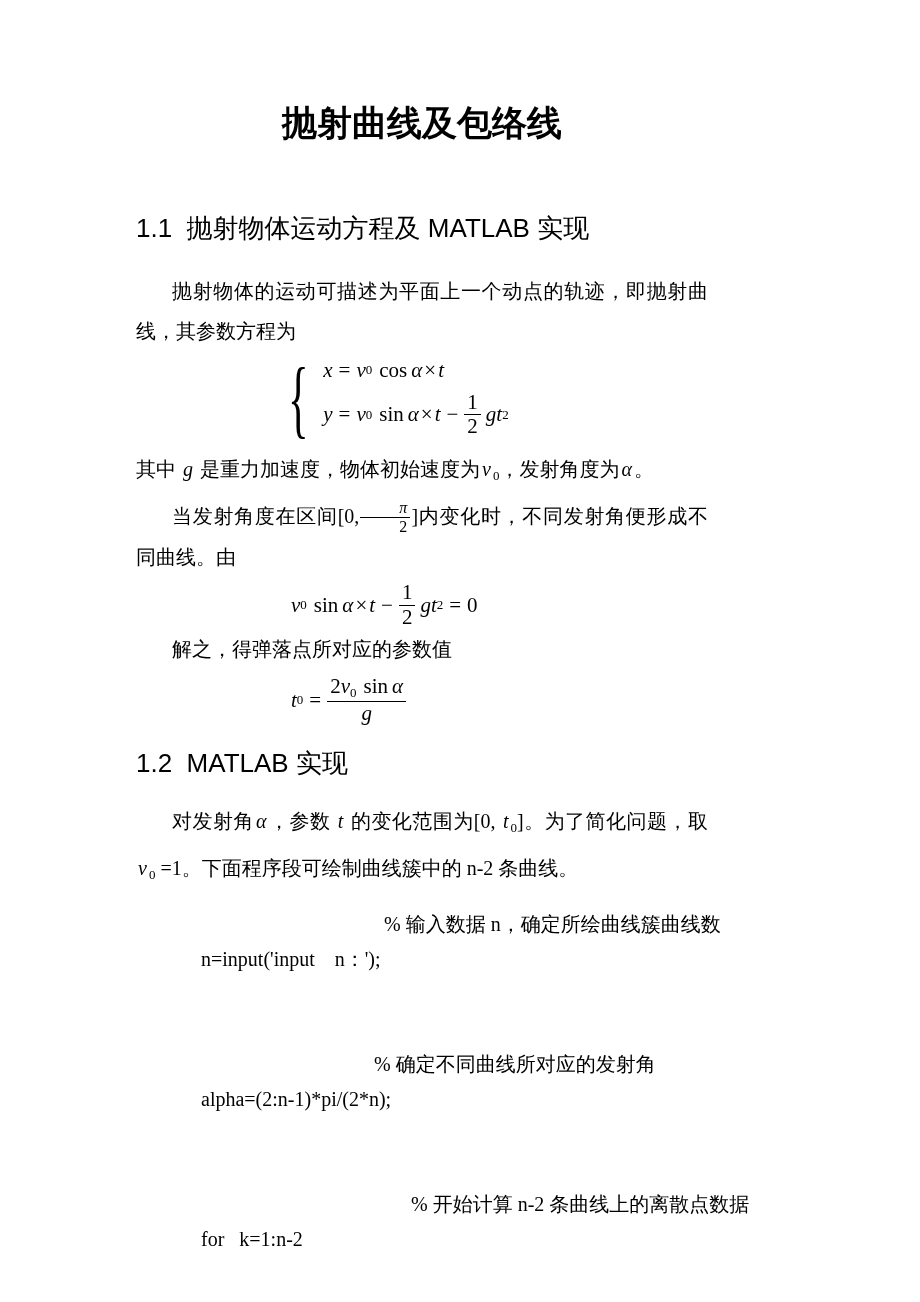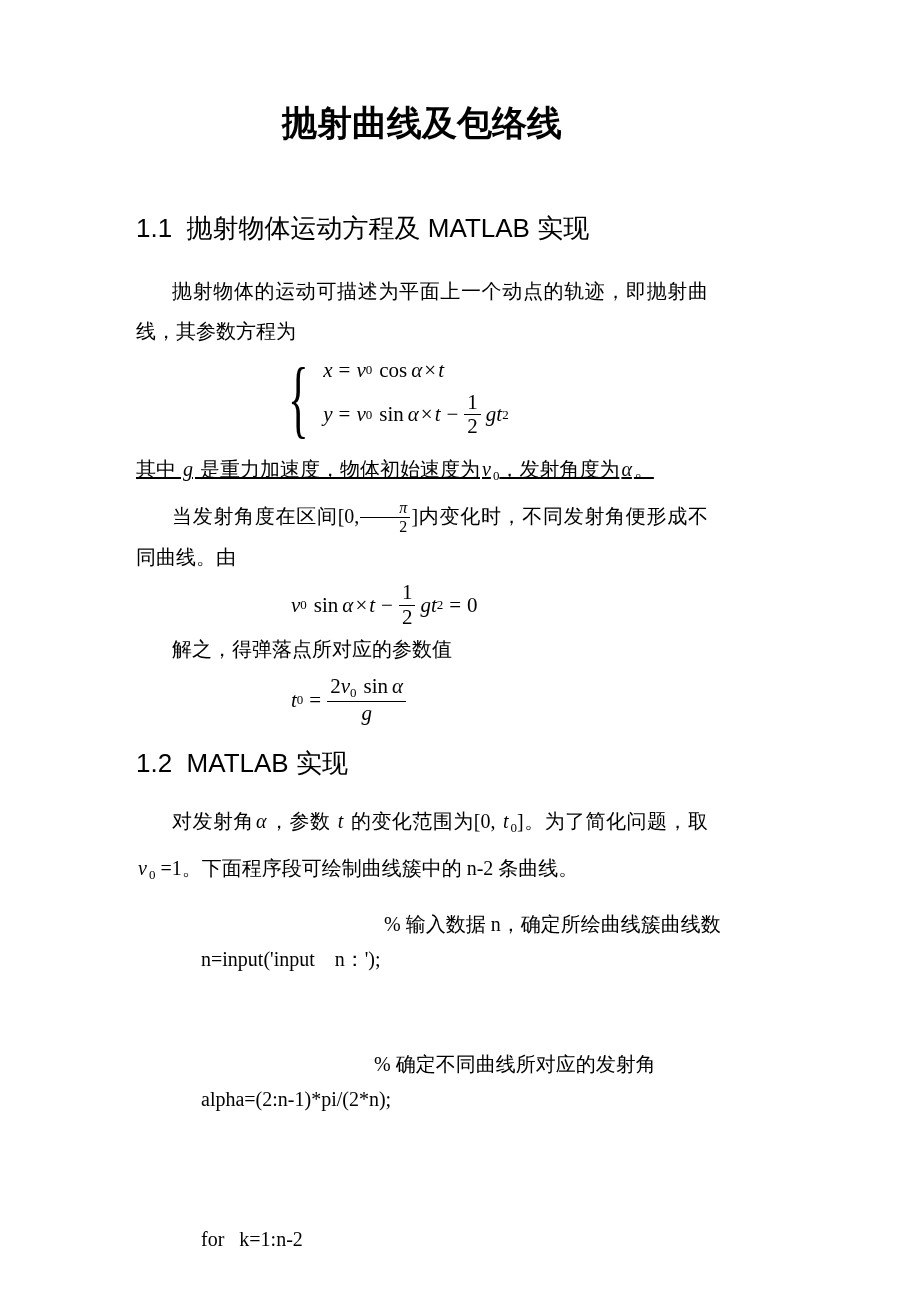--- a/index.html
+++ b/index.html
@@ -37,21 +37,21 @@
 
   
   .body {
     margin:0;
     font-size:20px;
     line-height:40px;
     text-align:justify;
   }
   .indent { text-indent:36px; }
   .p1 { margin-top:26px; }
-  .p2 { margin-top:8px;text-decoration:underline; }
+  .p2 { margin-top:8px; }
   .p3 { margin-top:0; }
   .p4 { margin-top:0; padding-left:4px;margin-left:32px; }
   .p5 { margin-top:20px; }
 
   
   .mi { font-style:italic; }
   .body .mi { padding:0 2px; }
   .msub { font-size:13px; vertical-align:-4px; }
   .msup { font-size:13px; vertical-align:8px; }
   .mo { padding:0 6px; }
@@ -207,17 +207,18 @@
     <div class="code-line">
       <span class="code-text">n=input('input    n：');</span>
       <span class="code-comment" style="left:213px">% 输入数据 n，确定所绘曲线簇曲线数</span>
     </div>
     <div class="code-line">
       <span class="code-text">alpha=(2:n-1)*pi/(2*n);</span>
       <span class="code-comment" style="left:203px">% 确定不同曲线所对应的发射角</span>
     </div>
     <div class="code-line">
       <span class="code-text">for   k=1:n-2</span>
+      <span class="code-comment" style="left:240px">% 开始计算 n-2 条曲线上的离散点数据</span>
     </div>
 
   </div>
 
 </div>
 
 </body></html>

